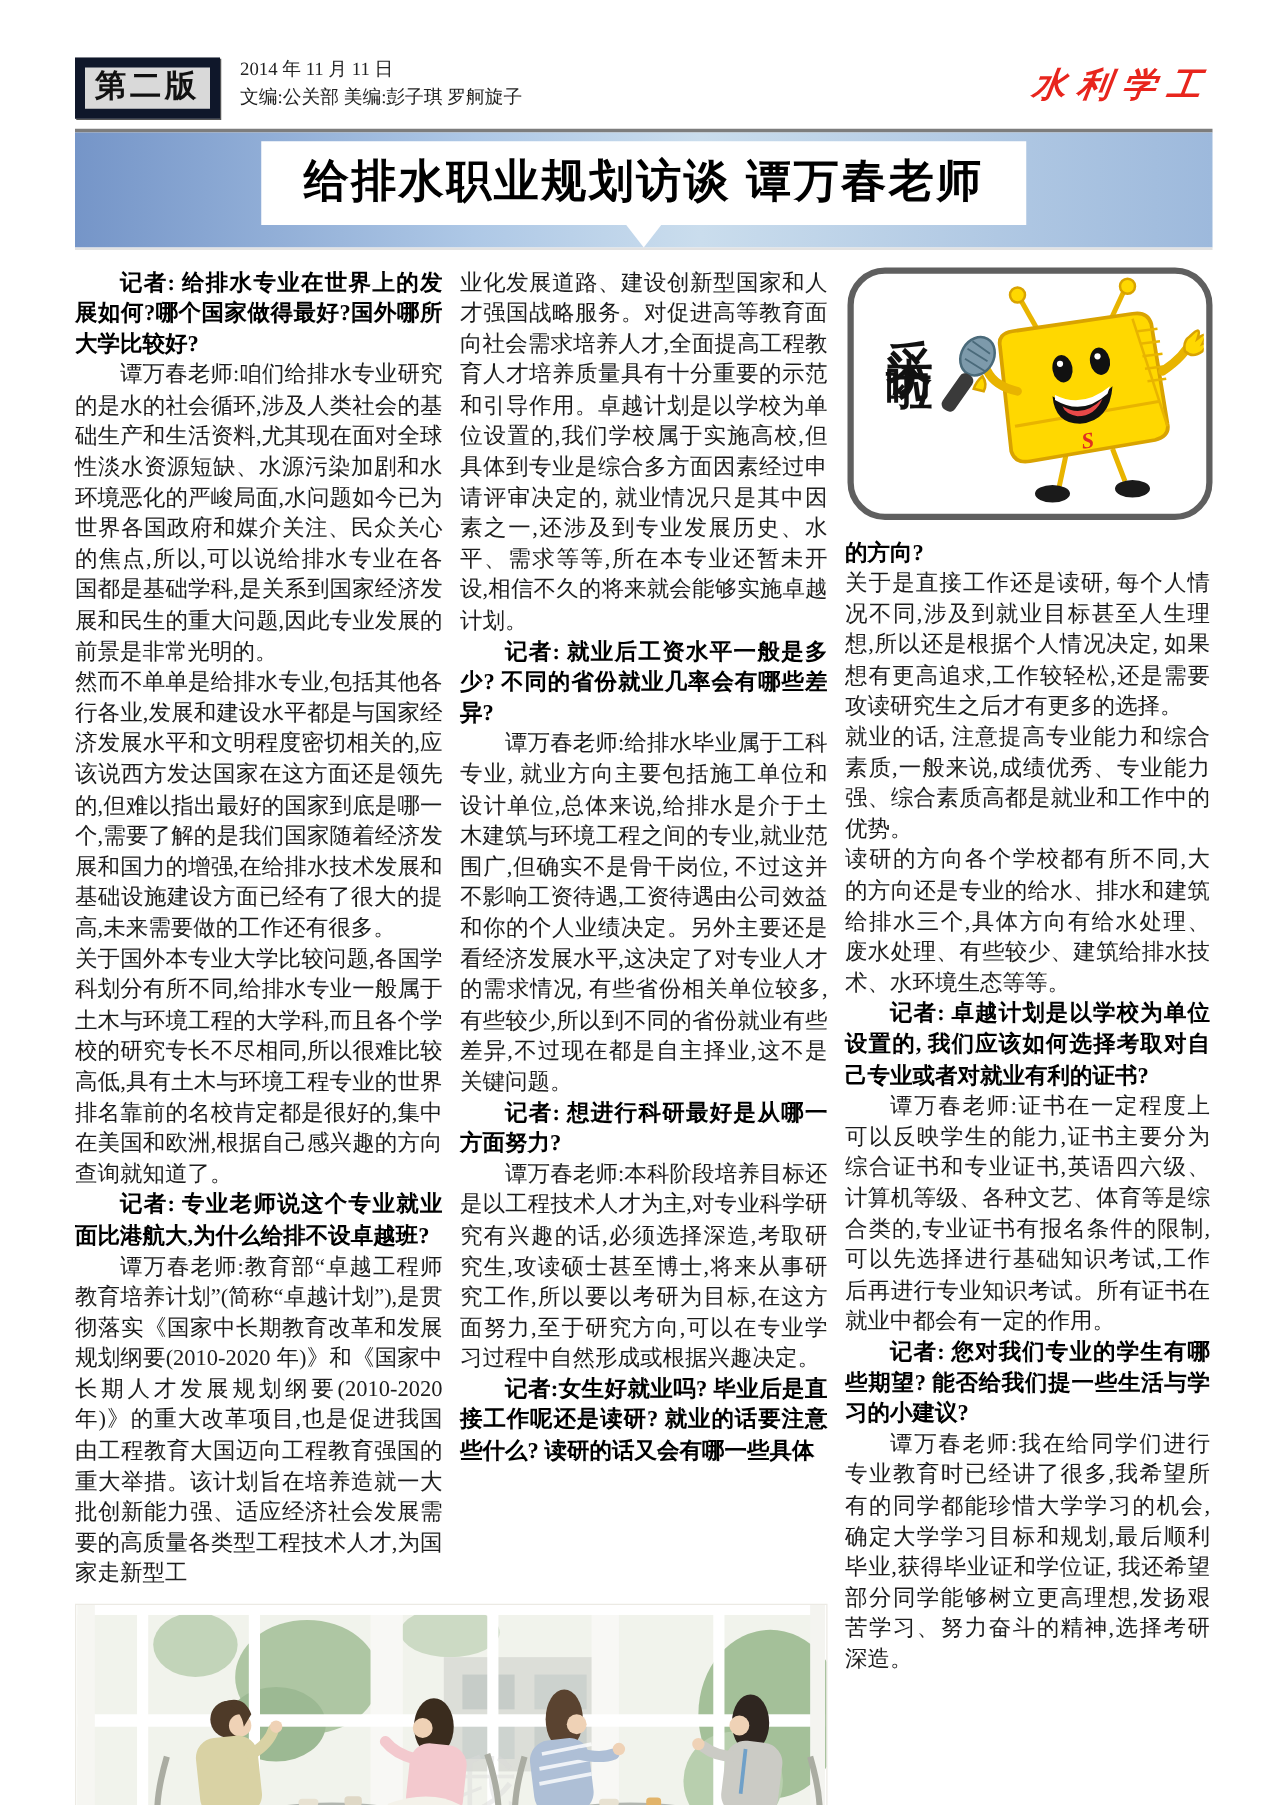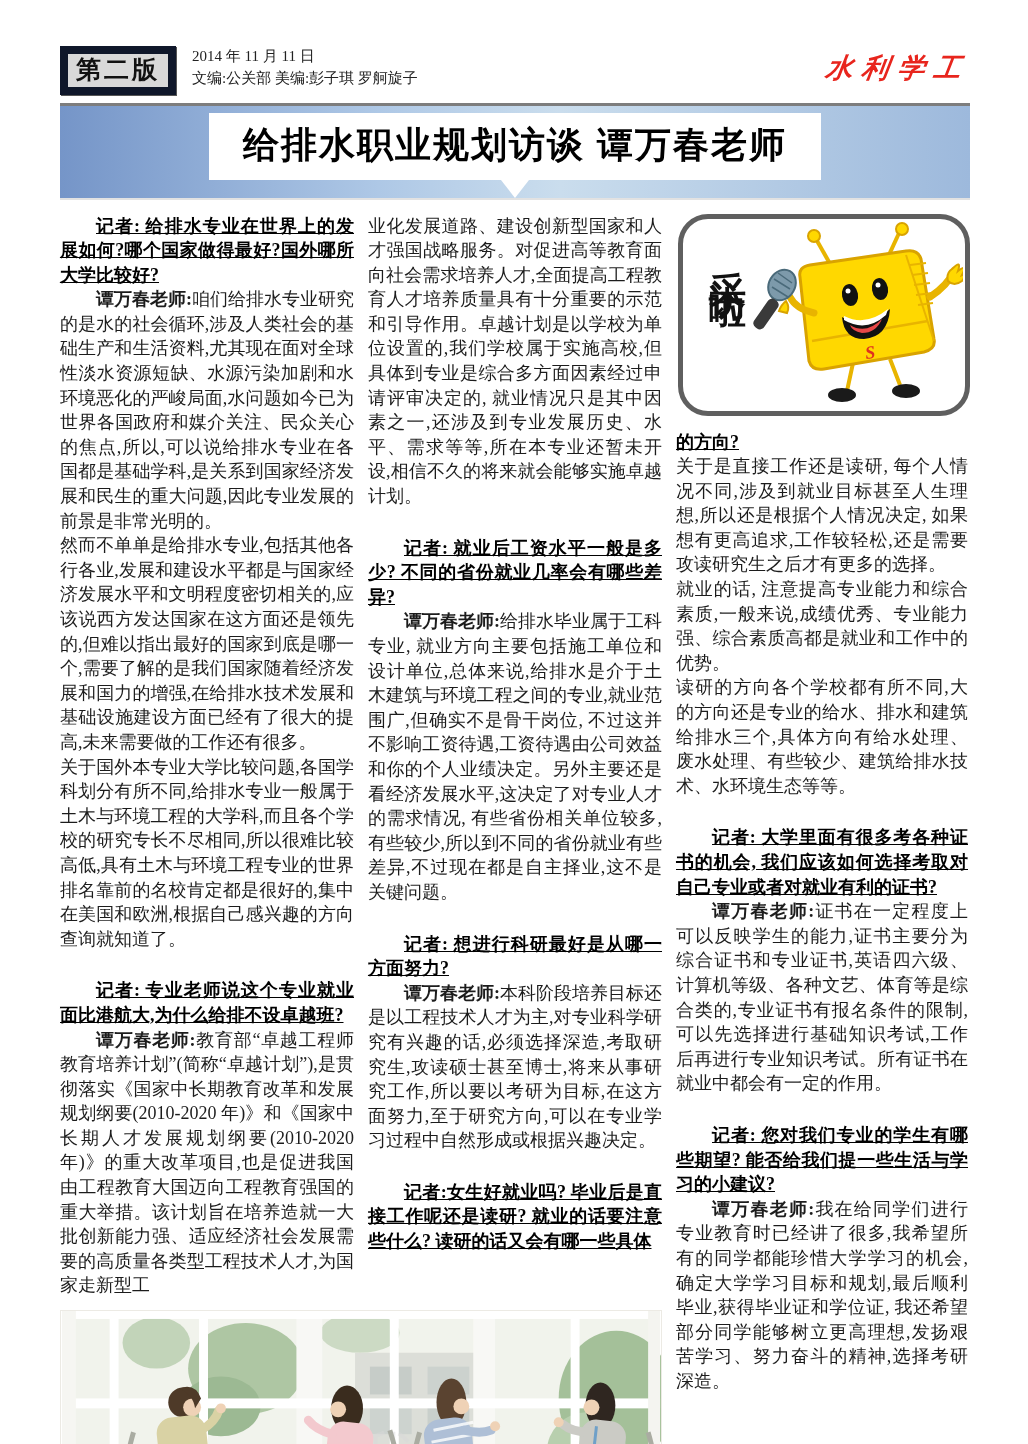--- a/index.html
+++ b/index.html
@@ -47,27 +47,27 @@
   
   .main{display:flex;margin-top:14px;}
   .leftwrap{width:602px;}
   .colsrow{display:flex;}
   .col{width:294px;font-size:18px;line-height:24.6px;text-align:justify;text-justify:inter-character;}
   .col + .col{margin-left:14px;}
   .col3{width:292px;margin-left:14px;display:flex;flex-direction:column;}
 
   .blk{margin:0;}
   .blk.q,.blk.qcont{
-    font-family:"Liberation Serif",serif;font-weight:bold;color:#000;text-decoration:underline;
-  }
-  .blk.q{text-indent:2em;margin-top:27px;}
+    font-family:"Liberation Serif",serif;font-weight:bold;color:#000;
+  }
+  .blk.q{text-indent:2em;}
   .blk.q:first-child{margin-top:0;}
   .blk.a{text-indent:2em;}
   .blk.p{text-indent:0;}
-  .blk .prefix{font-weight:bold;}
+  .blk .prefix{font-weight:normal;}
 
   
   .cartoon{
     width:282px;height:192px;border:5px solid #5f5f5f;border-radius:30px;
     background:#ffffff;position:relative;margin:0 0 14px 2px;flex:none;overflow:hidden;
   }
   .cartoon-label{
     position:absolute;left:26px;top:22px;
     writing-mode:vertical-rl;text-orientation:upright;
     font-family:"Liberation Sans","DejaVu Sans",sans-serif;
@@ -286,21 +286,21 @@
           <path d="M192 76 Q210 64 216 50" stroke="#e8b400" stroke-width="7" fill="none" stroke-linecap="round"></path>
           <path d="M214 48 q10 -10 6 2 q10 -8 4 4 q8 -4 0 6 q-8 6 -14 0 q-2 -8 4 -12z" fill="#ffd800" stroke="#d9a300" stroke-width="2"></path>
         </svg>
       </div>
 
       <div class="col" style="width:292px;">
           <p class="blk qcont">的方向?</p>
           <p class="blk p">关于是直接工作还是读研, 每个人情况不同,涉及到就业目标甚至人生理想,所以还是根据个人情况决定, 如果想有更高追求,工作较轻松,还是需要攻读研究生之后才有更多的选择。</p>
           <p class="blk p">就业的话, 注意提高专业能力和综合素质,一般来说,成绩优秀、专业能力强、综合素质高都是就业和工作中的优势。</p>
           <p class="blk p">读研的方向各个学校都有所不同,大的方向还是专业的给水、排水和建筑给排水三个,具体方向有给水处理、废水处理、有些较少、建筑给排水技术、水环境生态等等。</p>
-          <p class="blk q">记者: 大学里面有很多考各种证书的机会, 我们应该如何选择考取对自己专业或者对就业有利的证书?</p>
+          <p class="blk q">记者: 卓越计划是以学校为单位设置的, 我们应该如何选择考取对自己专业或者对就业有利的证书?</p>
           <p class="blk a"><span class="prefix">谭万春老师:</span>证书在一定程度上可以反映学生的能力,证书主要分为综合证书和专业证书,英语四六级、计算机等级、各种文艺、体育等是综合类的,专业证书有报名条件的限制, 可以先选择进行基础知识考试,工作后再进行专业知识考试。所有证书在就业中都会有一定的作用。</p>
           <p class="blk q">记者: 您对我们专业的学生有哪些期望? 能否给我们提一些生活与学习的小建议?</p>
           <p class="blk a"><span class="prefix">谭万春老师:</span>我在给同学们进行专业教育时已经讲了很多,我希望所有的同学都能珍惜大学学习的机会,确定大学学习目标和规划,最后顺利毕业,获得毕业证和学位证, 我还希望部分同学能够树立更高理想,发扬艰苦学习、努力奋斗的精神,选择考研深造。</p>
         </div>
 
     </div>
   </div>
 
 </div>
 

